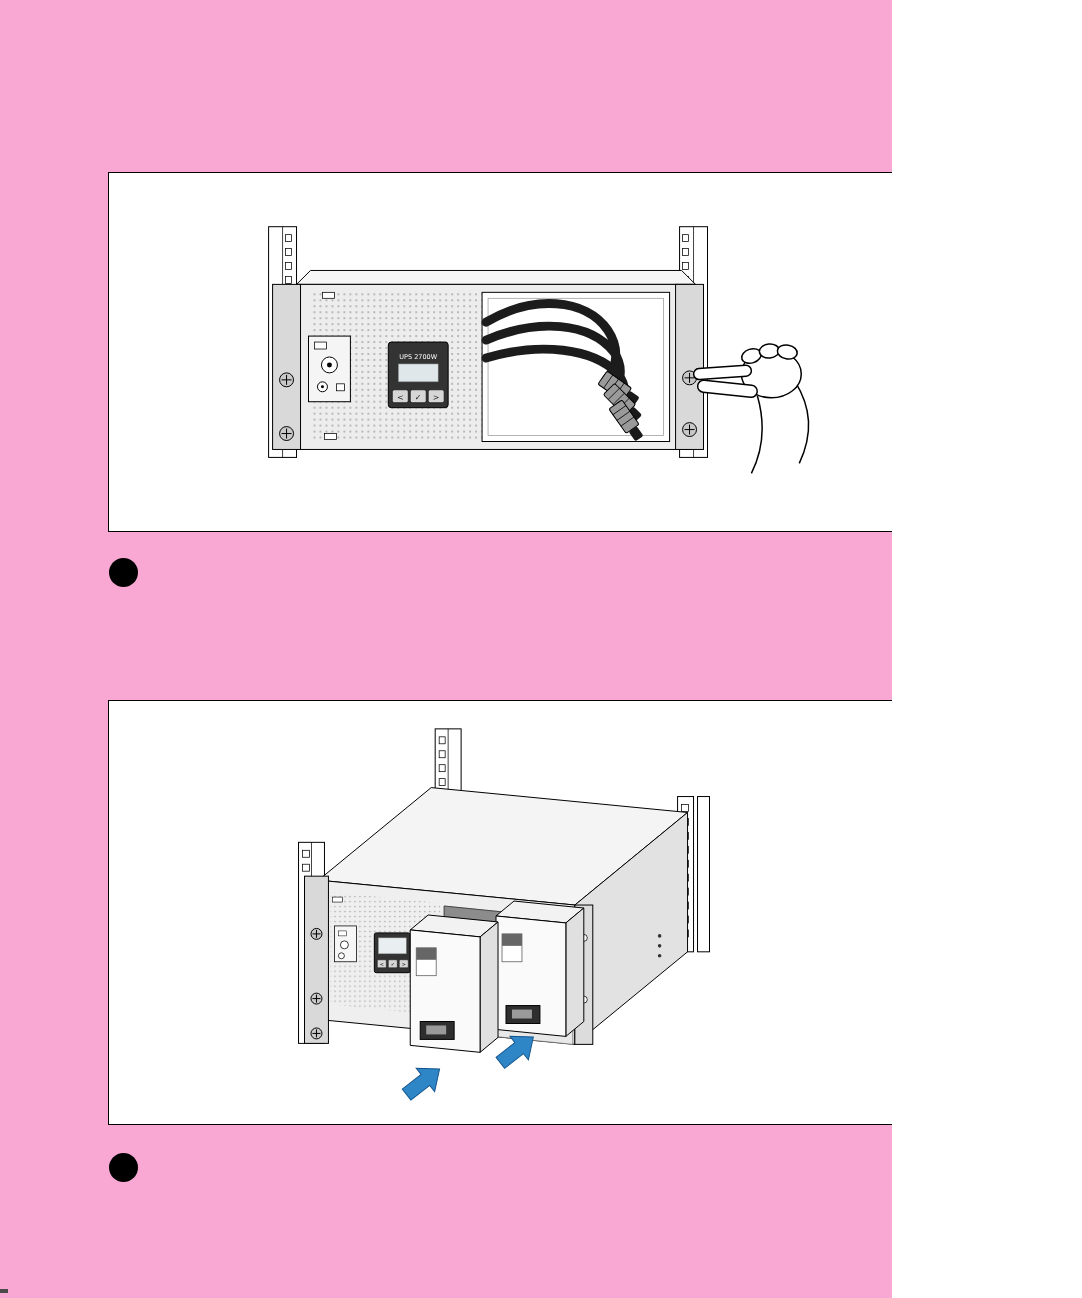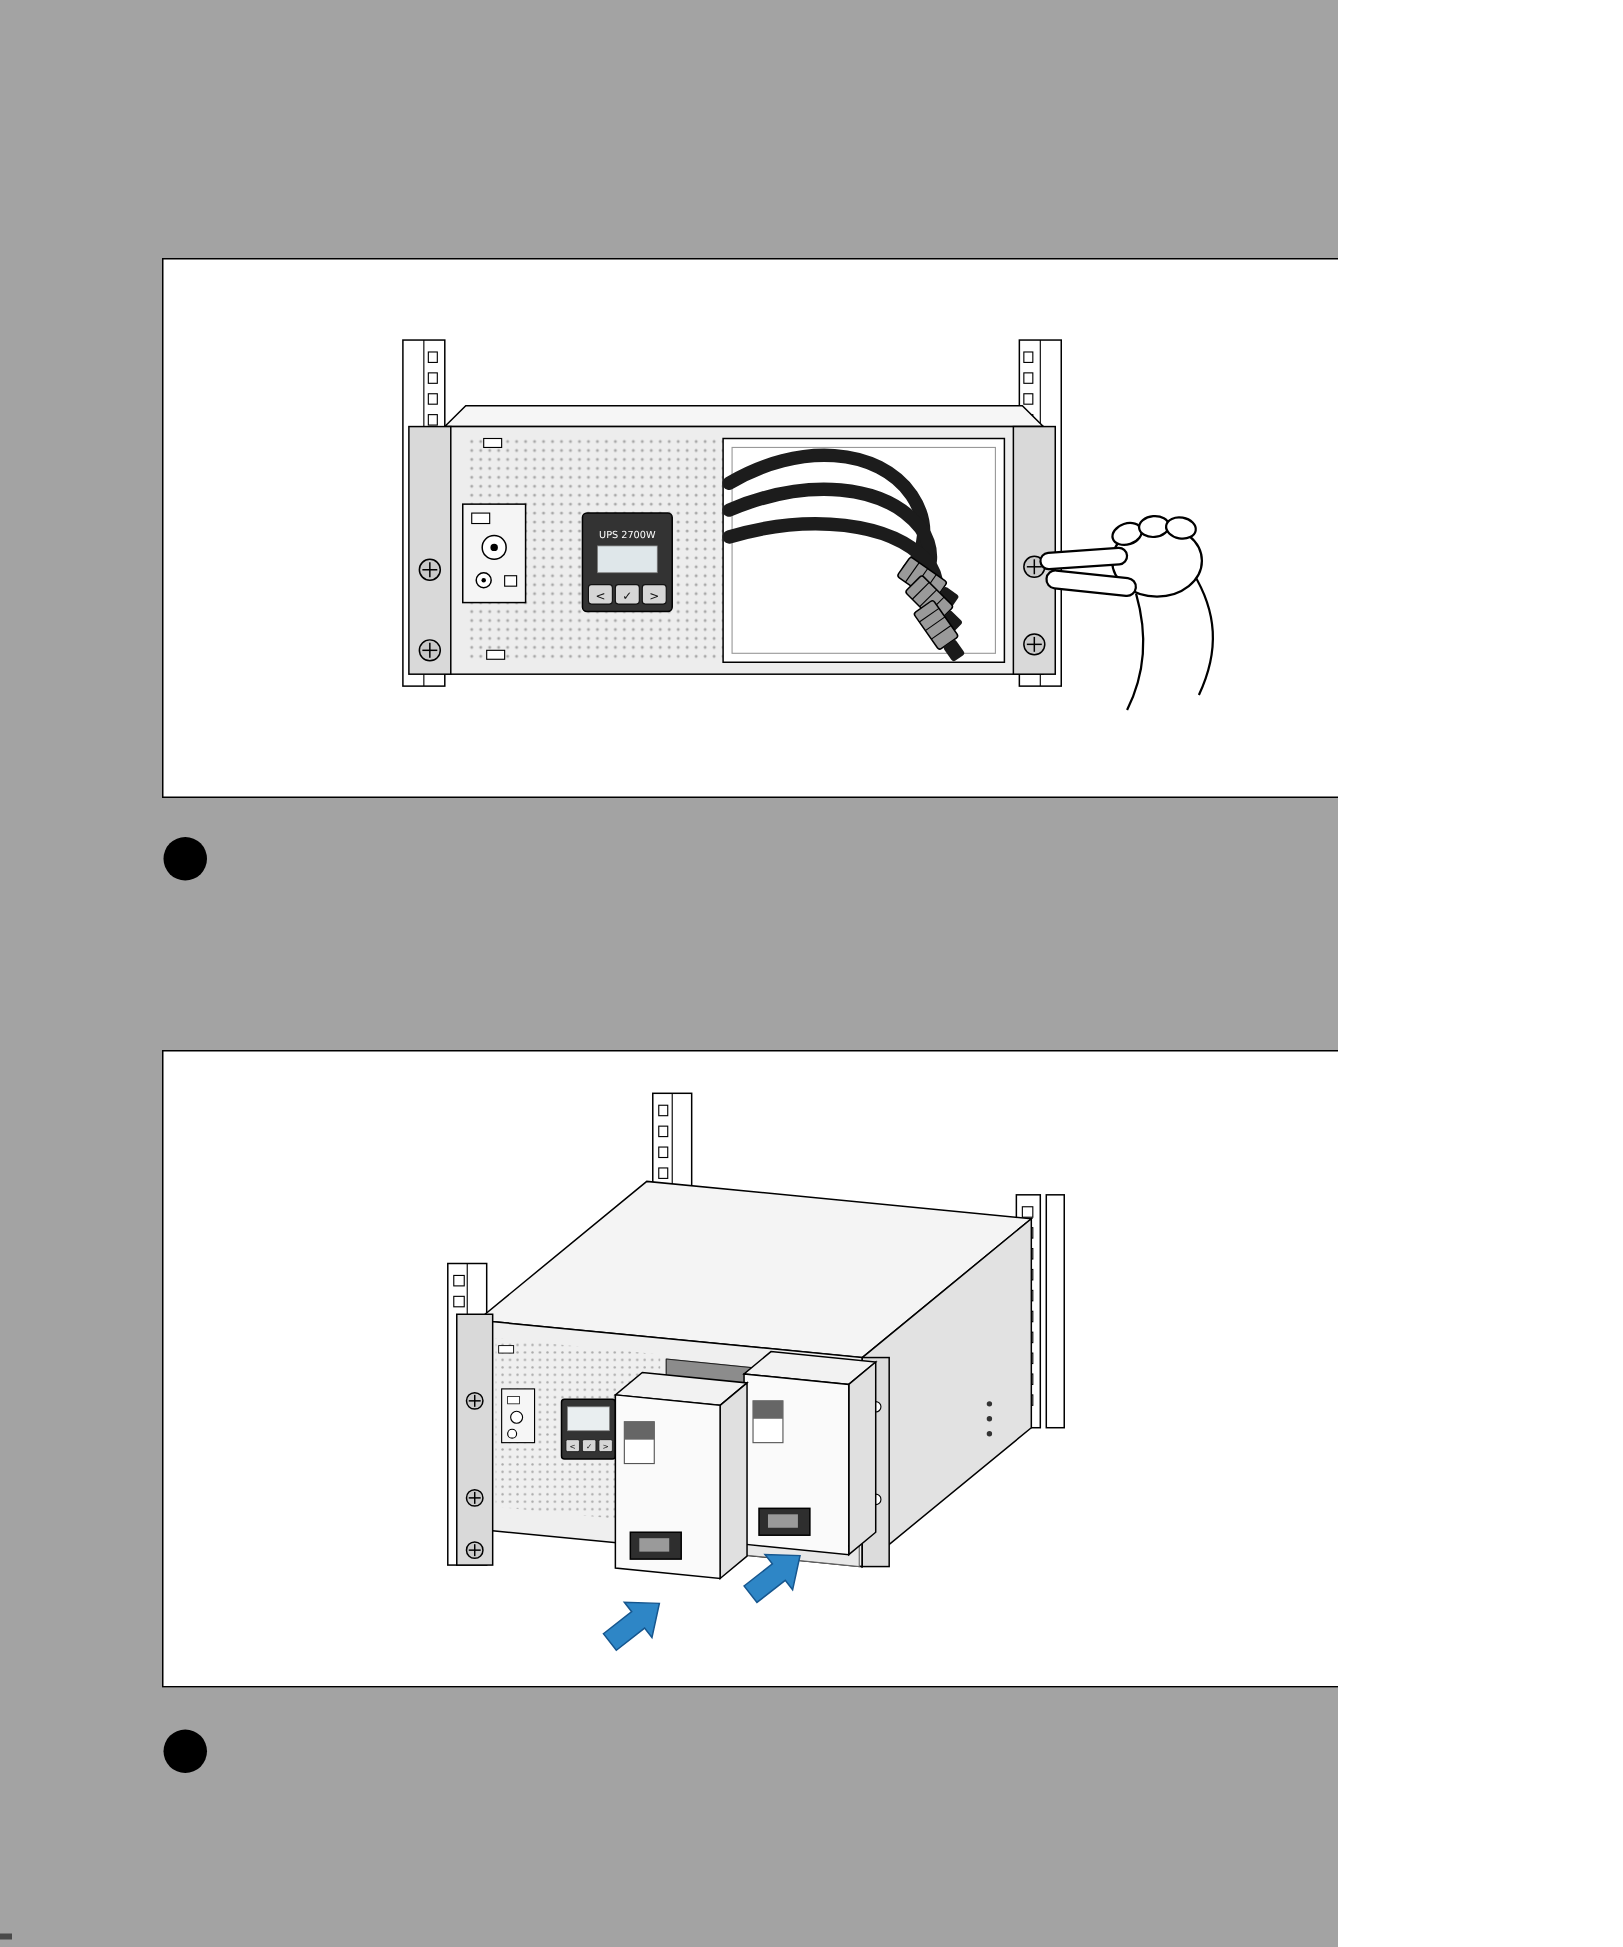--- a/index.html
+++ b/index.html
@@ -1,17 +1,17 @@
 <!DOCTYPE html>
 <html><head>
 <meta charset="utf-8">
 <style>
   html,body { margin:0; padding:0; background:#fff; }
   .page {
-    position:relative; width:892px; height:1298px; background:#a3a3a3;
+    position:relative; width:892px; height:1298px; background:#f9a8d4;
     font-family:"DejaVu Sans", sans-serif; overflow:hidden;
   }
   .figure-box { position:absolute; border:1px solid #000; background:#fff; box-sizing:border-box; }
   #fig1 { left:108px; top:172px; width:800px; height:360px; }
   #fig2 { left:108px; top:700px; width:800px; height:425px; }
   .figure-box svg { display:block; width:100%; height:100%; }
   .step-bullet { position:absolute; left:109px; width:29px; height:29px; border-radius:50%; background:#000; }
   #step1 { top:558px; }
   #step2 { top:1153px; }
   .artifact { position:absolute; left:0px; top:1289px; width:8px; height:4px; background:#4a4a4a; }

